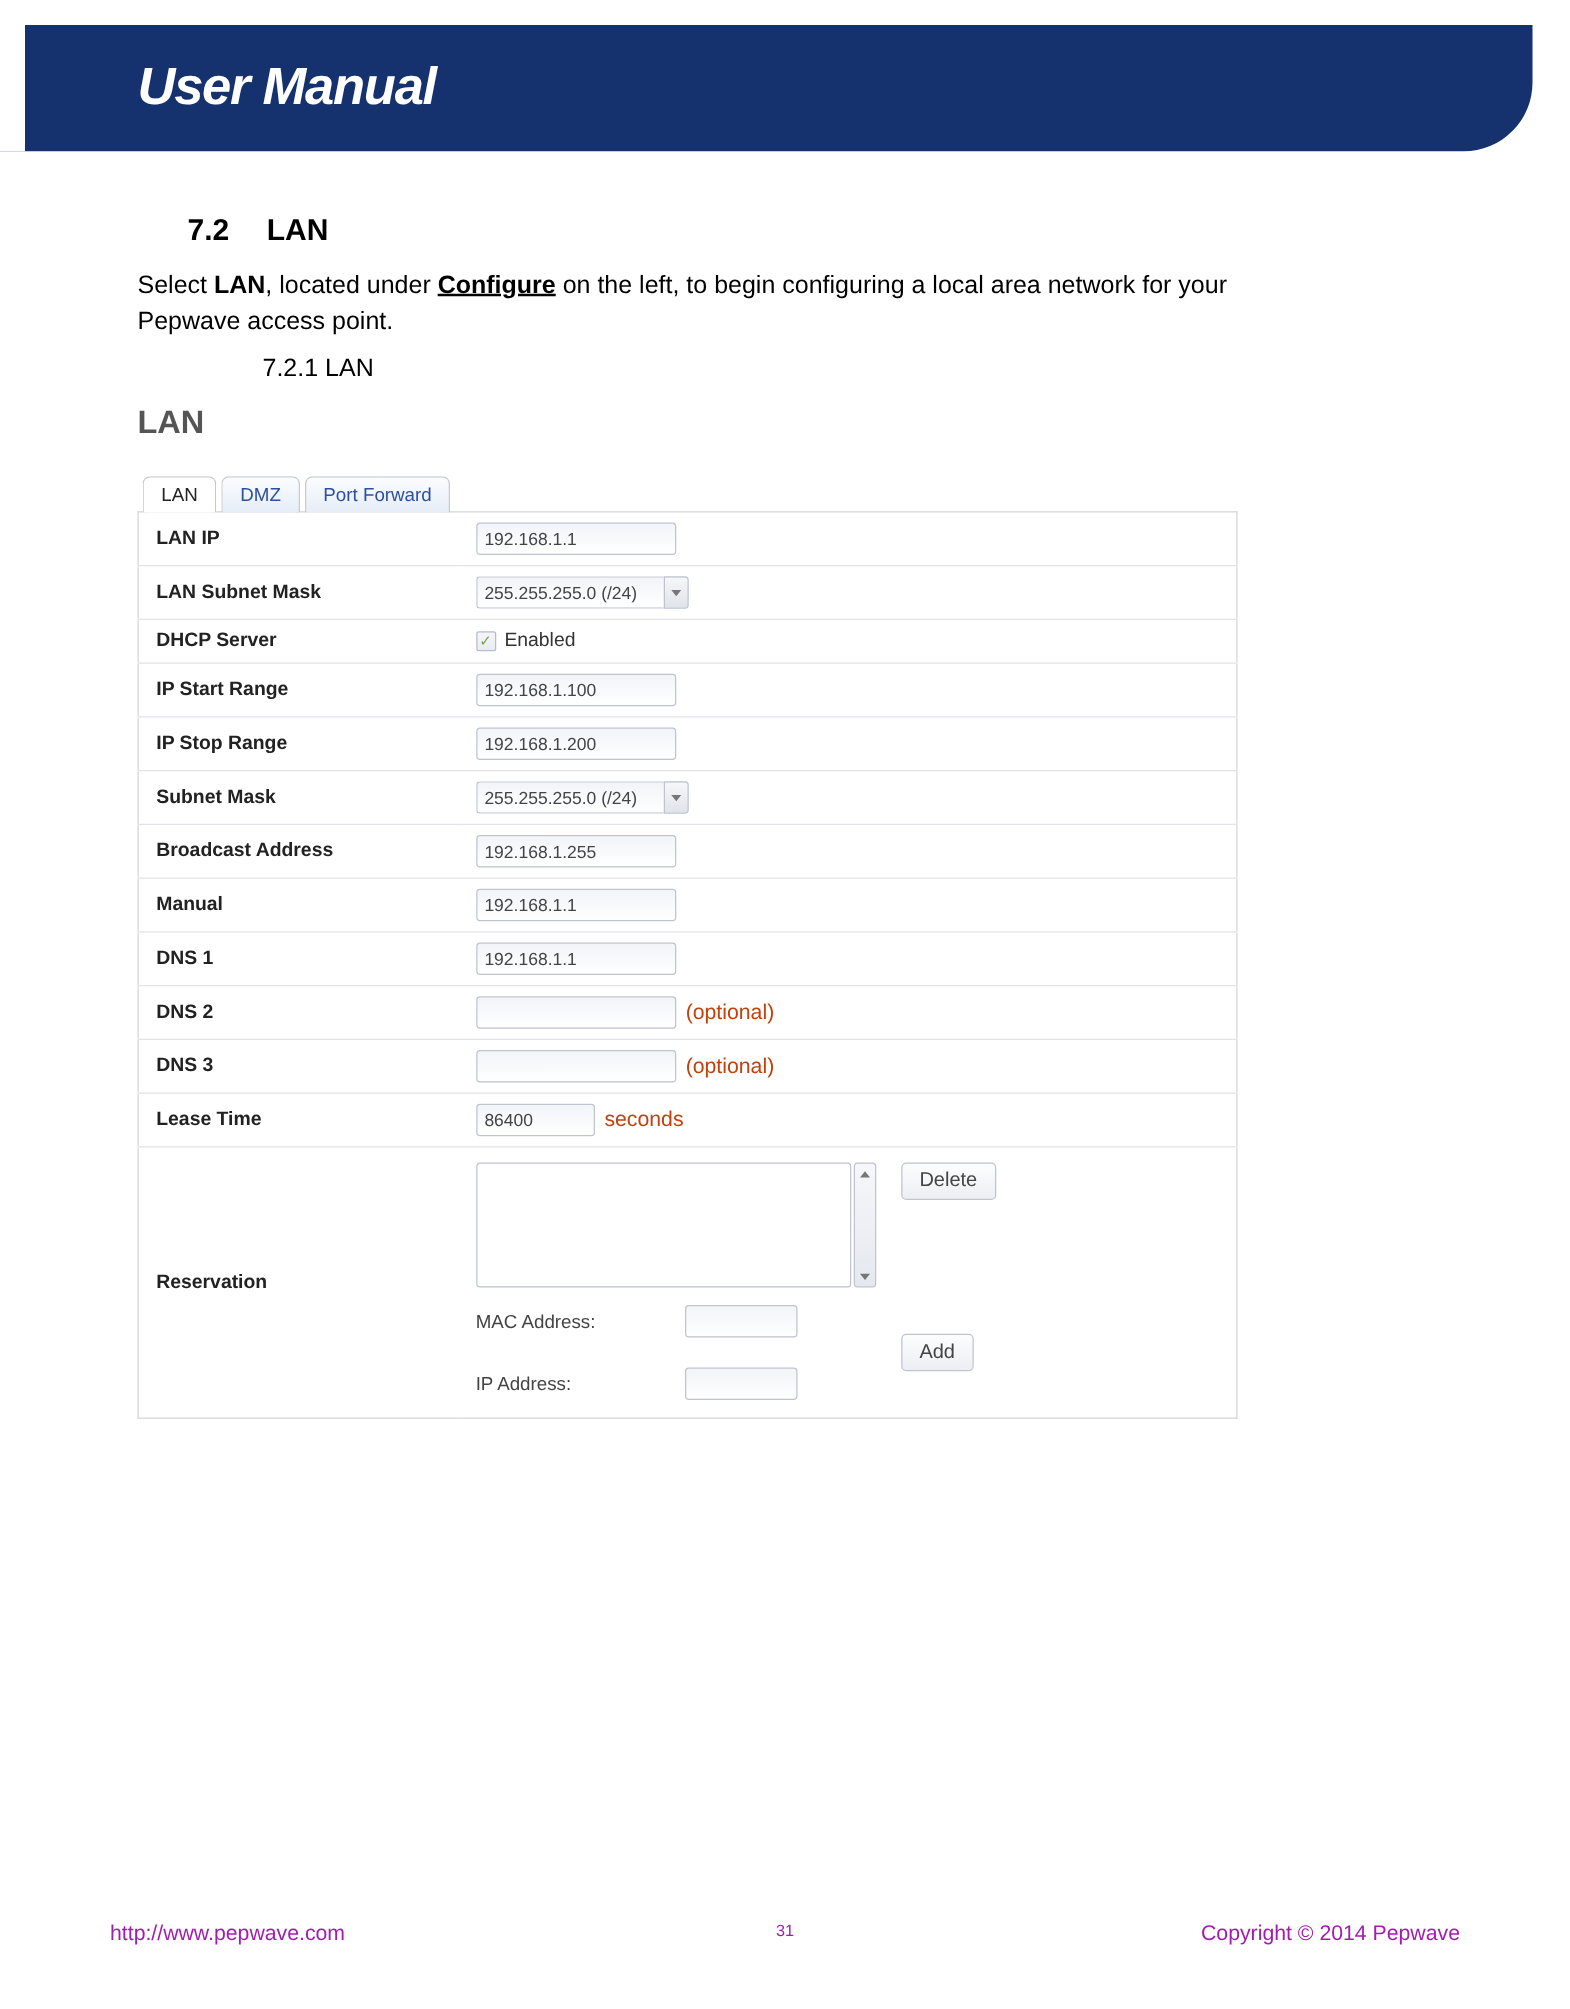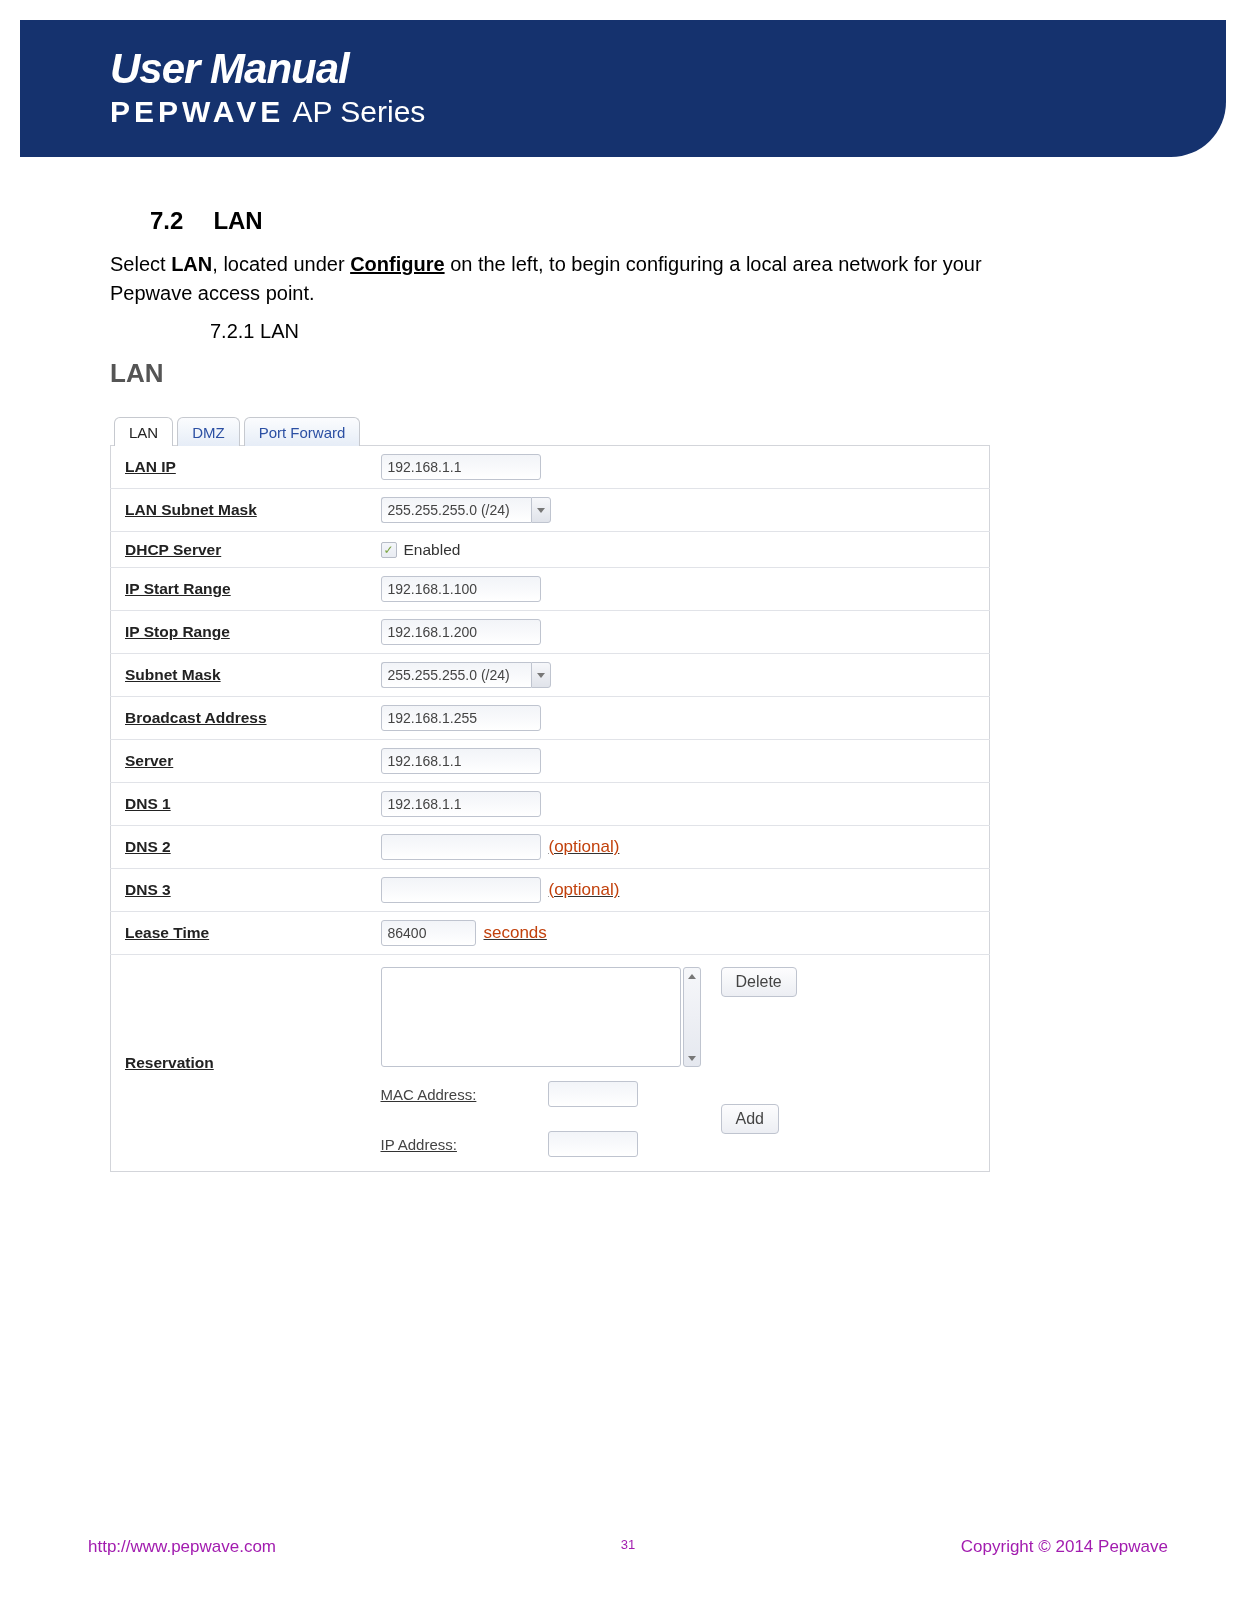--- a/index.html
+++ b/index.html
@@ -15,21 +15,21 @@
     .section-num-title .num { margin-right: 30px; }
     .intro { font-size: 20px; line-height: 1.45; margin-bottom: 12px; }
     .intro b { font-weight: bold; }
     .underline { text-decoration: underline; }
     .subsec { font-size: 20px; margin: 6px 0 15px 100px; }
     .panel-title { font-size: 26px; font-weight: bold; color: #555; margin: 10px 0 28px 0; }
     .tabs { display: flex; gap: 4px; margin-bottom: -1px; padding-left: 4px; position: relative; z-index: 2; }
     .tab { font-size: 15px; padding: 6px 14px 5px 14px; border: 1px solid #c6c9cf; border-bottom: none; border-radius: 6px 6px 0 0; background: linear-gradient(#fbfcfe,#e6edf7); color: #2b4fa3; cursor: pointer; }
     .tab.active { background: #fff; color: #222; }
     .form-table { width: 100%; border: 1px solid #d3d5da; border-collapse: collapse; background: #fff; }
-    .form-table td { border-bottom: 1px solid #e1e3e8; padding: 8px 10px; vertical-align: middle; font-size: 15.5px; color: #333; text-decoration: underline; }
+    .form-table td { border-bottom: 1px solid #e1e3e8; padding: 8px 10px; vertical-align: middle; font-size: 15.5px; color: #333; }
     .form-table tr:last-child td { border-bottom: none; }
     .form-table td.label { font-weight: bold; width: 260px; color: #222; padding-left: 14px; }
     .text-input { width: 160px; height: 26px; border: 1px solid #bfc4cf; border-radius: 3px; padding: 2px 6px; font-size: 14px; color: #444; background: linear-gradient(#f2f4f8,#fff); }
     .text-input.small { width: 95px; }
     .text-input.tiny { width: 90px; }
     .select-wrap { display: inline-flex; align-items: center; }
     .select-input { width: 150px; height: 26px; border: 1px solid #bfc4cf; border-right: none; border-radius: 3px 0 0 3px; padding: 2px 6px; font-size: 14px; color: #444; background: linear-gradient(#f2f4f8,#fff); }
     .select-btn { width: 20px; height: 26px; border: 1px solid #bfc4cf; border-radius: 0 3px 3px 0; background: linear-gradient(#f6f7fa,#e0e3ea); display: flex; align-items: center; justify-content: center; cursor: pointer; }
     .chev { width: 0; height: 0; border-left: 4px solid transparent; border-right: 4px solid transparent; border-top: 5px solid #777; }
     .cb-wrap { display: inline-flex; align-items: center; gap: 7px; }
@@ -50,24 +50,20 @@
     .blue-btn { background: #2f6dcf; color: #fff; border: none; border-radius: 3px; padding: 6px 12px 7px 12px; font-size: 15px; cursor: pointer; }
     .blue-btn:first-child { background: #2a62c7; }
     footer { position: absolute; bottom: 50px; left: 0; right: 0; display: flex; justify-content: space-between; padding: 0 88px; font-size: 17px; color: #a21caf; }
     footer .page { position: absolute; left: 50%; transform: translateX(-50%); font-size: 13px; }
   </style>
 </head>
 <body>
 
 <div class="header-banner">
   <div class="header-title">User Manual</div>
-  <div class="header-sub">
-    <span class="brand">PEPWAVE</span>
-    <span class="series">AP Series</span>
-  </div>
 </div>
 
 <div class="content">
   <div class="section-num-title">
     <span class="num">7.2</span><span>LAN</span>
   </div>
 
   <p class="intro">
     <span>Select </span><b>LAN</b><span>, located under </span><b class="underline">Configure</b><span> on the left, to begin configuring a local area network for your Pepwave access point.</span>
   </p>
@@ -125,21 +121,21 @@
                 <span class="chev"></span>
               </span>
         </span>
       </td>
     </tr>
     <tr>
       <td class="label">Broadcast Address</td>
       <td><input class="text-input" value="192.168.1.255" style=""></td>
     </tr>
     <tr>
-      <td class="label">Server</td>
+      <td class="label">Manual</td>
       <td><input class="text-input" value="192.168.1.1" style=""></td>
     </tr>
     <tr>
       <td class="label">DNS 1</td>
       <td><input class="text-input" value="192.168.1.1" style=""></td>
     </tr>
     <tr>
       <td class="label">DNS 2</td>
       <td><input class="text-input" value="" style=""><span class="suffix">(optional)</span></td>
     </tr>

